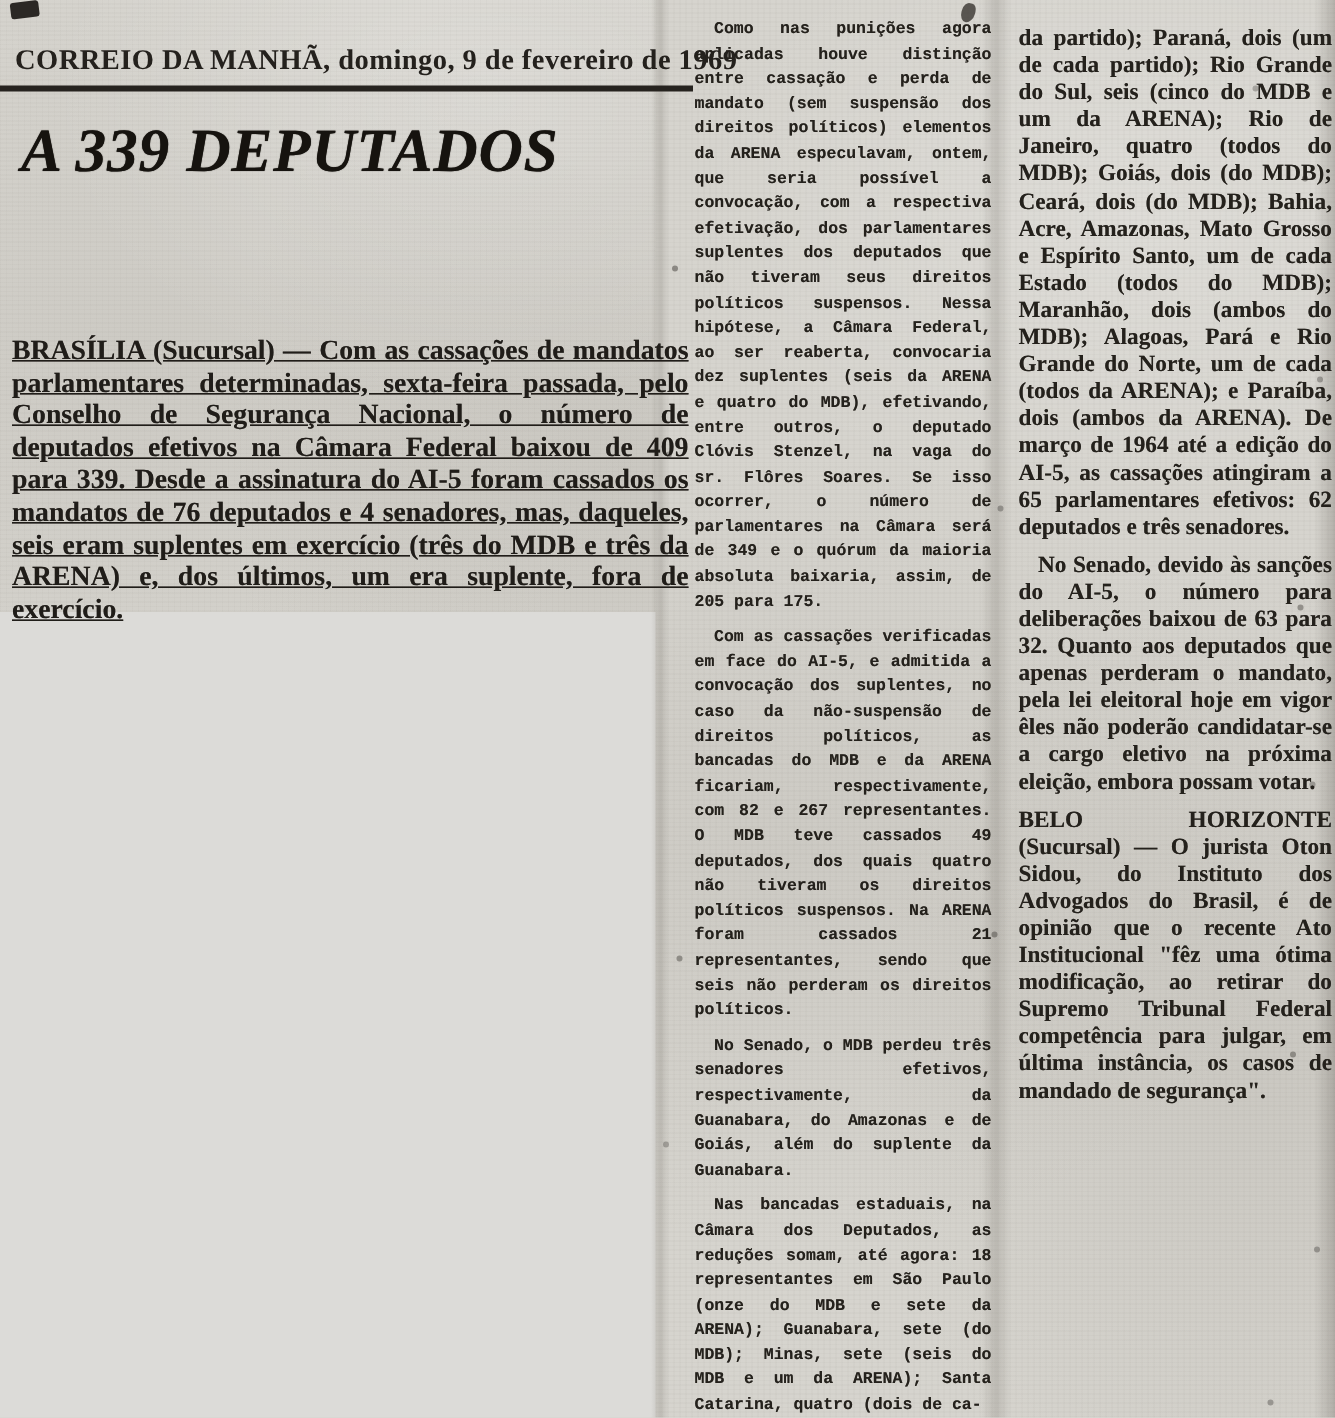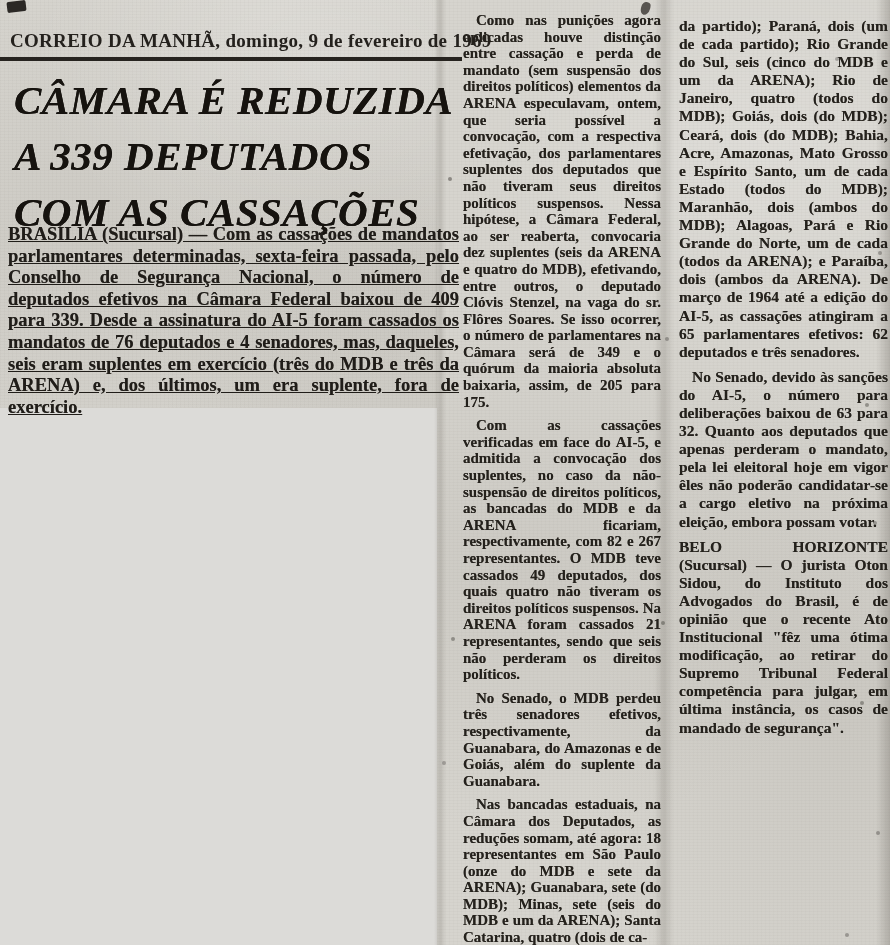--- a/index.html
+++ b/index.html
@@ -90,21 +90,21 @@
   .col{position:absolute;top:0;overflow:hidden;}
   .col p{
     margin:0 0 7px 0;
     font-weight:bold;
     text-align:justify;
     text-indent:13px;
     color:#24211c;
     text-shadow:0 0 0.4px rgba(36,33,28,0.55);
   }
   .col-mid{left:463px;top:12px;width:198px;height:933px;}
-  .col-mid p{font-size:15px;line-height:16.6px;}
+  .col-mid p{font-size:11px;line-height:16.6px;font-family:Liberation Mono, monospace;}
   .col-right{left:679px;top:17px;width:209px;height:928px;}
   .col-right p{font-size:15.5px;line-height:18.1px;}
   .col-right p.no-indent{text-indent:0;}
   .col-right p.gap-before{}
   .col-right p.loose{line-height:21px;}
 </style>
 </head>
 <body>
 
 <div class="page">
@@ -117,23 +117,21 @@
   <div class="right-edge"></div>
 
   <div class="corner-mark"></div>
   <div class="smudge"></div>
   <div class="specks"></div>
 
   <div class="masthead">CORREIO DA MANHÃ, domingo, 9 de fevereiro de 1969</div>
   <div class="masthead-rule"></div>
 
   <h1 class="headline">
-    <span>CÂMARA É REDUZIDA</span>
     <span>A 339 DEPUTADOS</span>
-    <span>COM AS CASSAÇÕES</span>
   </h1>
 
   <p class="lead">BRASÍLIA (Sucursal) — Com as cassações de mandatos parlamentares determinadas, sexta-feira passada, pelo Conselho de Segurança Nacional, o número de deputados efetivos na Câmara Federal baixou de 409 para 339. Desde a assinatura do AI-5 foram cassados os mandatos de 76 deputados e 4 senadores, mas, daqueles, seis eram suplentes em exercício (três do MDB e três da ARENA) e, dos últimos, um era suplente, fora de exercício.</p>
 
   <div class="col col-mid">
     <p>Como nas punições agora aplicadas houve distinção entre cassação e perda de mandato (sem suspensão dos direitos políticos) elementos da ARENA especulavam, ontem, que seria possível a convocação, com a respectiva efetivação, dos parlamentares suplentes dos deputados que não tiveram seus direitos políticos suspensos. Nessa hipótese, a Câmara Federal, ao ser reaberta, convocaria dez suplentes (seis da ARENA e quatro do MDB), efetivando, entre outros, o deputado Clóvis Stenzel, na vaga do sr. Flôres Soares. Se isso ocorrer, o número de parlamentares na Câmara será de 349 e o quórum da maioria absoluta baixaria, assim, de 205 para 175.</p>
     <p>Com as cassações verificadas em face do AI-5, e admitida a convocação dos suplentes, no caso da não-suspensão de direitos políticos, as bancadas do MDB e da ARENA ficariam, respectivamente, com 82 e 267 representantes. O MDB teve cassados 49 deputados, dos quais quatro não tiveram os direitos políticos suspensos. Na ARENA foram cassados 21 representantes, sendo que seis não perderam os direitos políticos.</p>
     <p>No Senado, o MDB perdeu três senadores efetivos, respectivamente, da Guanabara, do Amazonas e de Goiás, além do suplente da Guanabara.</p>
     <p>Nas bancadas estaduais, na Câmara dos Deputados, as reduções somam, até agora: 18 representantes em São Paulo (onze do MDB e sete da ARENA); Guanabara, sete (do MDB); Minas, sete (seis do MDB e um da ARENA); Santa Catarina, quatro (dois de ca-</p>
   </div>

